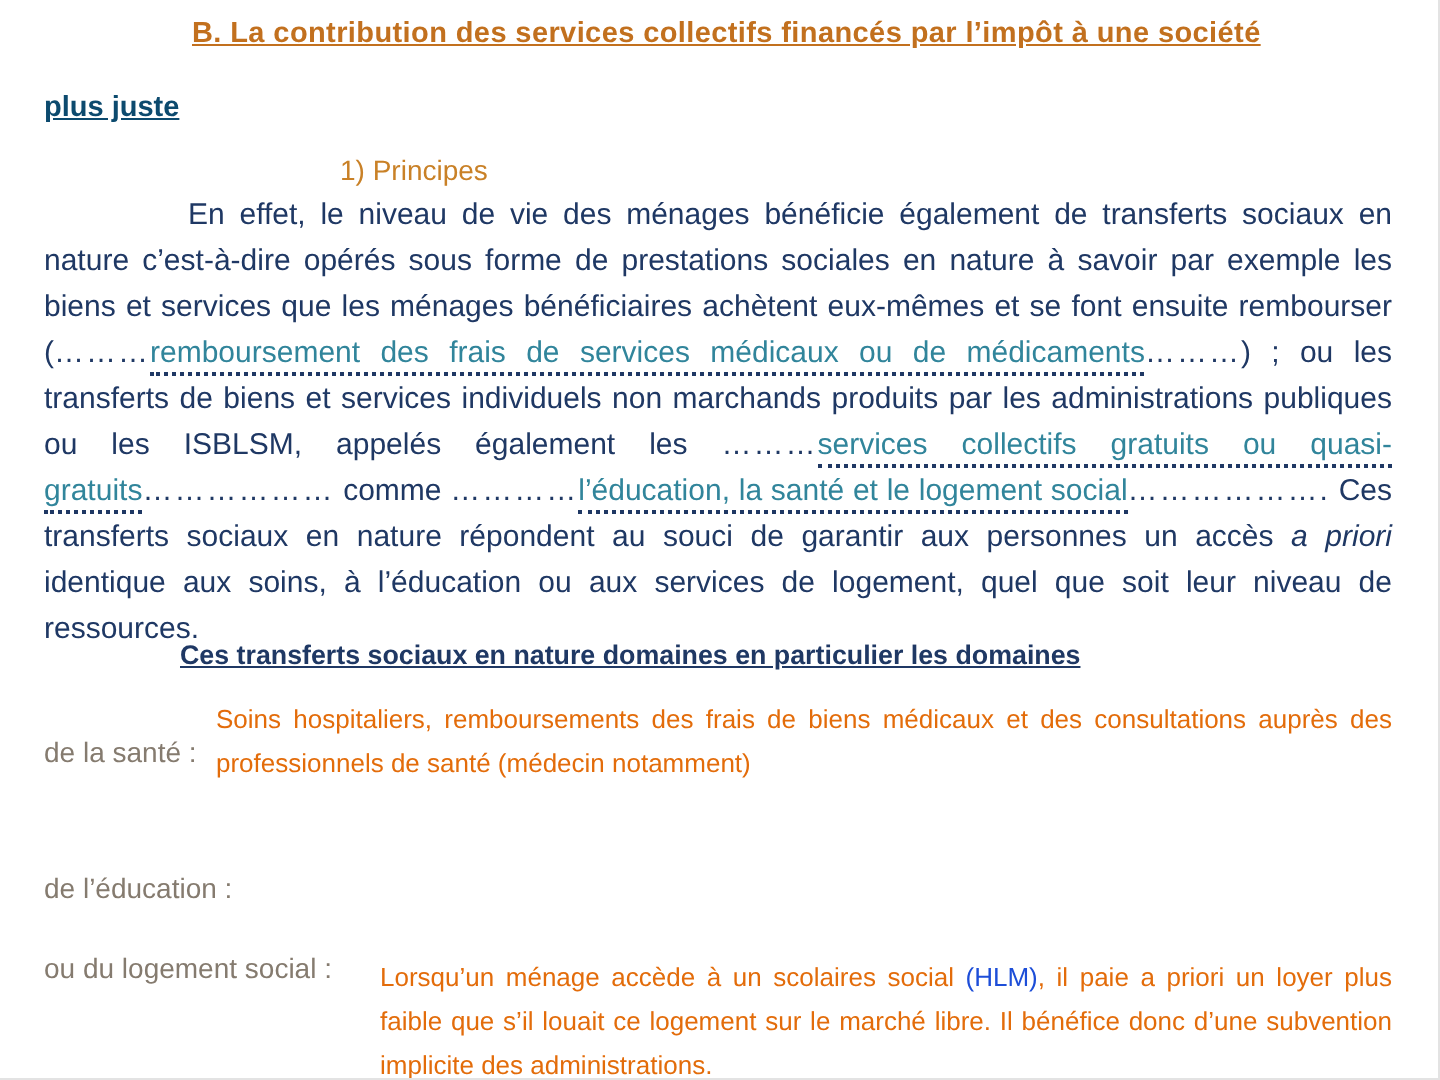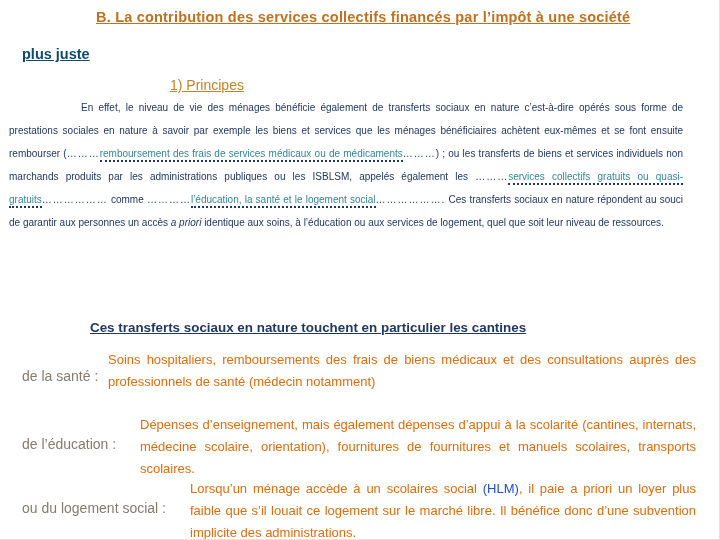--- a/index.html
+++ b/index.html
@@ -13,42 +13,42 @@
     position:absolute; top:9px; left:96px;
     font-size:14.5px; font-weight:bold; color:#c2701e; text-decoration:underline;
     letter-spacing:0.2px; white-space:nowrap;
   }
   .title-l2 {
     position:absolute; top:46px; left:22px;
     font-size:14.5px; font-weight:bold; color:#0c4a6e; text-decoration:underline;
   }
   .section-heading {
     position:absolute; top:77px; left:170px;
-    font-size:14px; color:#c98127; text-decoration:underline;
+    font-size:14px; color:#c98127; 
   }
   .body-par {
-    position:absolute; top:96px; left:9px; width:674px; margin:0;
-    font-size:10px; line-height:23px; color:#1f3864;
+    position:absolute; top:96px; left:22px; width:674px; margin:0;
+    font-size:15px; line-height:23px; color:#1f3864;
     text-align:justify; text-indent:72px;
   }
   .dots { color:#1f3864; letter-spacing:1px; }
   .answer {
     color:#31859b; border-bottom:2px dotted #1f3864; padding-bottom:1px;
   }
   .it { font-style:italic; }
   .subheading {
     position:absolute; top:320px; left:90px;
     font-size:13.4px; font-weight:bold; color:#1f3864; text-decoration:underline;
   }
   .domain-label {
     position:absolute; left:22px; color:#857b6f; font-size:14px; white-space:nowrap;
   }
   .label-sante    { top:368px; }
   .label-educ     { top:436px; }
-  .label-logement { top:500px; }
+  .label-logement { top:476px; }
   .domain-text {
     position:absolute; color:#e36c0a; font-size:13px; line-height:22px;
     text-align:justify;
   }
   .text-sante    { top:349px; left:108px; width:588px; }
   .text-educ     { top:414px; left:140px; width:556px; }
   .text-logement { top:478px; left:190px; width:506px; }
   .hlm { color:#1d4ed8; }
 </style>
 </head>
@@ -56,24 +56,23 @@
 
 <div class="slide">
 
   <div class="title-l1">B. La contribution des services collectifs financés par l’impôt à une société</div>
   <div class="title-l2">plus juste</div>
 
   <div class="section-heading">1) Principes</div>
 
   <p class="body-par"><span>En effet, le niveau de vie des ménages bénéficie également de transferts sociaux en nature c’est-à-dire opérés sous forme de prestations sociales en nature à savoir par exemple les biens et services que les ménages bénéficiaires achètent eux-mêmes et se font ensuite rembourser (</span><span class="dots">………</span><span class="answer">remboursement des frais de services médicaux ou de médicaments</span><span class="dots">………</span><span>) ; ou les transferts de biens et services individuels non marchands produits par les administrations publiques ou les ISBLSM, appelés également les </span><span class="dots">………</span><span class="answer">services collectifs gratuits ou quasi-gratuits</span><span class="dots">………………</span><span> comme </span><span class="dots">…………</span><span class="answer">l’éducation, la santé et le logement social</span><span class="dots">……………….</span><span> Ces transferts sociaux en nature répondent au souci de garantir aux personnes un accès </span><span class="it">a priori</span><span> identique aux soins, à l’éducation ou aux services de logement, quel que soit leur niveau de ressources.</span></p>
 
-  <div class="subheading">Ces transferts sociaux en nature touchent en particulier les cantines</div>
+  <div class="subheading">Ces transferts sociaux en nature domaines en particulier les domaines</div>
 
   <span class="domain-label label-sante">de la santé :</span>
   <div class="domain-text text-sante">Soins hospitaliers, remboursements des frais de biens médicaux  et des consultations auprès des professionnels de santé (médecin notamment)</div>
 
   <span class="domain-label label-educ">de l’éducation :</span>
-  <div class="domain-text text-educ">Dépenses d’enseignement, mais également dépenses d’appui à la scolarité (cantines, internats, médecine scolaire, orientation), fournitures de fournitures et manuels scolaires, transports scolaires.</div>
 
   <span class="domain-label label-logement">ou du logement social :</span>
   <div class="domain-text text-logement"><span>Lorsqu’un ménage accède à un scolaires social </span><span class="hlm">(HLM)</span><span>, il paie a priori un loyer plus faible que s’il louait ce logement sur le marché libre. Il bénéfice donc d’une subvention implicite des administrations.</span></div>
 
 </div>
 
 </body></html>

